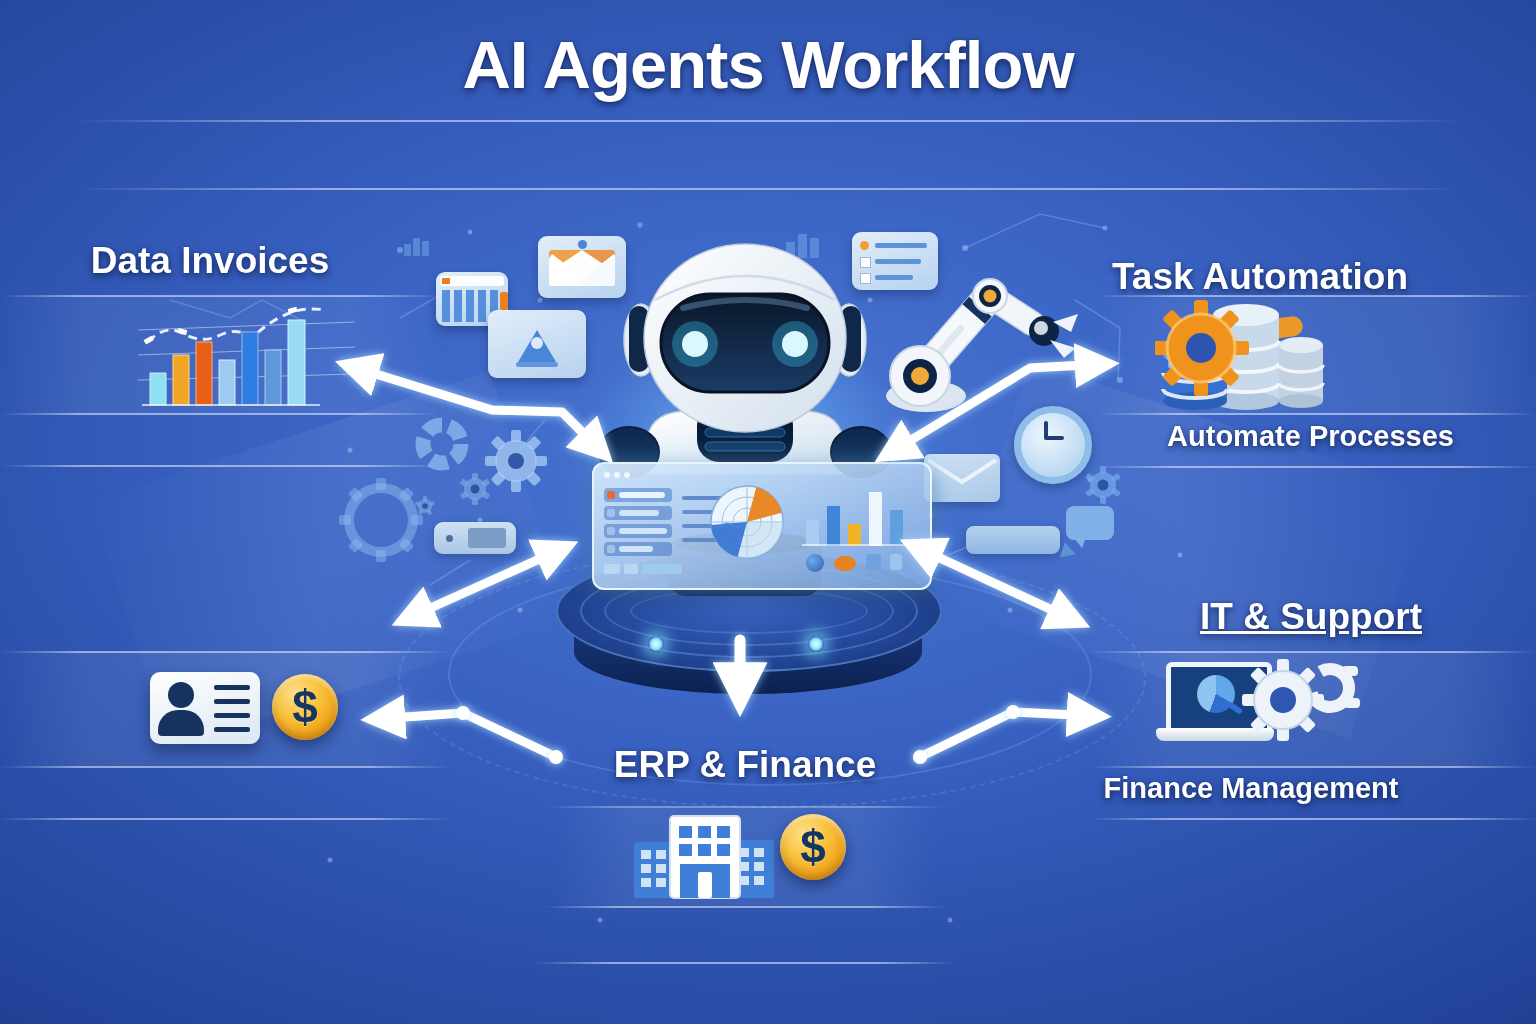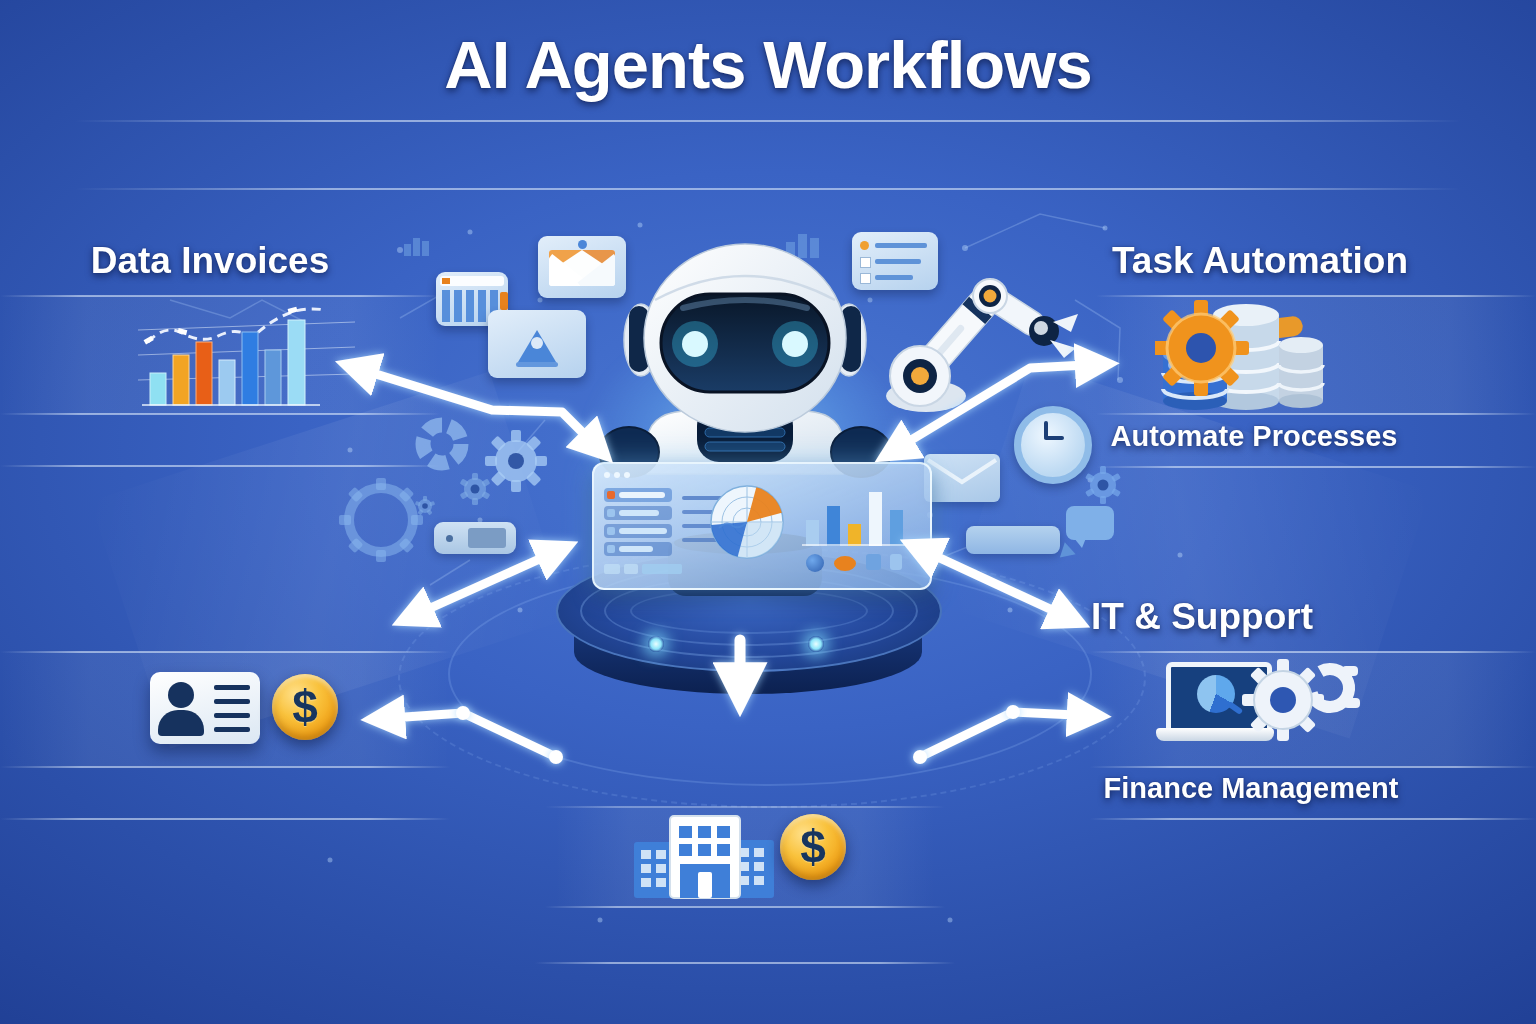--- a/index.html
+++ b/index.html
@@ -77,21 +77,21 @@
         <rect x="810" y="238" width="9" height="20"></rect>
       <rect x="404" y="244" width="7" height="12"></rect>
         <rect x="413" y="238" width="7" height="18"></rect>
         <rect x="422" y="241" width="7" height="15"></rect>
     </g>
   </svg>
 
   <div class="abs" style="left:120px;top:430px;width:420px;height:260px;z-index:1;transform:rotate(-18deg);background:linear-gradient(120deg,rgba(255,255,255,0),rgba(255,255,255,.07),rgba(255,255,255,0));"></div>
   <div class="abs" style="left:980px;top:420px;width:420px;height:260px;z-index:1;transform:rotate(18deg);background:linear-gradient(240deg,rgba(255,255,255,0),rgba(255,255,255,.07),rgba(255,255,255,0));"></div>
 
-  <div class="abs txt title" style="left:0;top:26px;width:1536px;z-index:3;">AI Agents Workflows</div>
+  <div class="abs txt title" style="left:0;top:26px;width:1536px;z-index:3;">AI Agents Workflow</div>
   <div class="hline" style="left:75px;top:120px;width:1386px;"></div>
   <div class="hline" style="left:75px;top:188px;width:1386px;"></div>
 
   <div class="abs txt sec-title" style="left:15px;top:240px;width:390px;">Data Invoices</div>
   <div class="band" style="left:0;top:296px;width:440px;height:118px;"></div>
   <div class="hline" style="left:0;top:295px;width:440px;"></div>
   <div class="hline" style="left:0;top:413px;width:440px;"></div>
   <svg class="abs" style="left:120px;top:300px;z-index:3;" width="250" height="110" viewBox="0 0 250 110">
     <g stroke="rgba(235,245,255,.5)" stroke-width="1">
         <line x1="18" y1="30" x2="235" y2="22"></line>
@@ -111,21 +111,21 @@
       <rect x="76" y="42" width="16" height="63" fill="#e85f17" stroke="#ffb07a" stroke-width="1"></rect>
       <rect x="99" y="60" width="16" height="45" fill="#9ccaf0" stroke="#d4eafc" stroke-width="1"></rect>
       <rect x="122" y="32" width="16" height="73" fill="#2f7de2" stroke="#8fc0f2" stroke-width="1"></rect>
       <rect x="145" y="50" width="16" height="55" fill="#5e97da" stroke="#aacdf0" stroke-width="1"></rect>
       <rect x="168" y="20" width="17" height="85" fill="#9bdcf5" stroke="#d2f1fc" stroke-width="1"></rect>
       <line x1="22" y1="105" x2="200" y2="105" stroke="rgba(240,248,255,.7)" stroke-width="2"></line>
     </g>
   </svg>
   <div class="hline" style="left:0;top:465px;width:440px;"></div>
 
-  <div class="abs txt sec-title" style="left:1060px;top:240px;width:400px;">Task Automation</div>
+  <div class="abs txt sec-title" style="left:1060px;top:256px;width:400px;">Task Automation</div>
   <div class="band" style="left:1096px;top:296px;width:440px;height:118px;"></div>
   <div class="hline" style="left:1096px;top:295px;width:440px;"></div>
   <div class="hline" style="left:1096px;top:413px;width:440px;"></div>
   <svg class="abs" style="left:1155px;top:293px;z-index:3;" width="250" height="125" viewBox="0 0 250 125">
     <rect x="52" y="28" width="96" height="20" rx="10" fill="#e8992a" transform="rotate(-7 100 38)"></rect>
 
     <g>
       <rect x="58" y="22" width="66" height="86" fill="#c7d9ea"></rect>
       <ellipse cx="91" cy="108" rx="33" ry="9" fill="#b2c8de"></ellipse>
       <ellipse cx="91" cy="22" rx="33" ry="11" fill="#e9f1f8"></ellipse>
@@ -156,40 +156,40 @@
         <rect x="-7" y="-48" width="14" height="20" rx="3" transform="rotate(180)"></rect>
         <rect x="-7" y="-48" width="14" height="20" rx="3" transform="rotate(225)"></rect>
         <rect x="-7" y="-48" width="14" height="20" rx="3" transform="rotate(270)"></rect>
         <rect x="-7" y="-48" width="14" height="20" rx="3" transform="rotate(315)"></rect>
         <circle r="34"></circle>
       </g>
       <circle r="34" fill="none" stroke="#ffcf7e" stroke-width="3" opacity=".7"></circle>
       <circle r="15" fill="#2d54ae"></circle>
     </g>
   </svg>
-  <div class="abs txt sec-caption" style="left:1054px;top:420px;width:400px;">Automate Processes</div>
+  <div class="abs txt sec-caption" style="left:1054px;top:420px;width:400px;text-align:right;">Automate Processes</div>
   <div class="hline" style="left:1096px;top:466px;width:440px;"></div>
 
   <div class="band" style="left:0;top:652px;width:450px;height:114px;"></div>
   <div class="hline" style="left:0;top:651px;width:450px;"></div>
   <div class="hline" style="left:0;top:766px;width:450px;"></div>
   <div class="abs card" style="left:150px;top:672px;width:110px;height:72px;z-index:3;">
     <div class="abs" style="left:18px;top:10px;width:26px;height:26px;border-radius:50%;background:#16325e;"></div>
     <div class="abs" style="left:8px;top:38px;width:46px;height:26px;border-radius:20px 20px 4px 4px;background:#16325e;"></div>
     <div class="abs" style="left:64px;top:13px;width:36px;height:5px;background:#16325e;border-radius:2px;"></div>
     <div class="abs" style="left:64px;top:27px;width:36px;height:5px;background:#16325e;border-radius:2px;"></div>
     <div class="abs" style="left:64px;top:41px;width:36px;height:5px;background:#16325e;border-radius:2px;"></div>
     <div class="abs" style="left:64px;top:55px;width:36px;height:5px;background:#16325e;border-radius:2px;"></div>
   </div>
   <div class="abs coin" style="left:272px;top:674px;width:66px;height:66px;">
       <span>$</span>
     </div>
   <div class="hline" style="left:0;top:818px;width:450px;"></div>
 
-  <div class="abs txt sec-title" style="left:1002px;top:596px;width:400px;">IT &amp; Support</div>
+  <div class="abs txt sec-title" style="left:1111px;top:596px;width:400px;text-decoration:underline;">IT &amp; Support</div>
   <div class="band" style="left:1090px;top:652px;width:446px;height:114px;"></div>
   <div class="hline" style="left:1090px;top:651px;width:446px;"></div>
   <div class="hline" style="left:1090px;top:766px;width:446px;"></div>
   <div class="abs" style="left:1156px;top:662px;z-index:3;">
     <div class="abs" style="left:10px;top:0;width:96px;height:64px;border:5px solid #f0f5fa;border-radius:6px;background:#16407e;">
       <div class="abs" style="left:26px;top:8px;width:38px;height:38px;border-radius:50%;background:conic-gradient(#5fa8ec 0 120deg,#2f6fd0 120deg 200deg,#8ec4f0 200deg 360deg);"></div>
       <div class="abs" style="left:56px;top:38px;width:16px;height:6px;background:#2f6fd0;transform:rotate(35deg);border-radius:3px;"></div>
     </div>
     <div class="abs" style="left:0;top:66px;width:118px;height:13px;border-radius:4px 4px 8px 8px;background:linear-gradient(#ffffff,#c9d6e4);"></div>
   </div>
@@ -211,20 +211,21 @@
     </g>
   </svg>
   <svg class="abs" style="left:1300px;top:658px;z-index:2;" width="66" height="62" viewBox="0 0 66 62">
     <circle cx="30" cy="30" r="19" fill="none" stroke="#eef3fa" stroke-width="12" stroke-dasharray="94 26" transform="rotate(-120 30 30)"></circle>
     <rect x="42" y="8" width="16" height="10" rx="4" fill="#eef3fa"></rect>
     <rect x="44" y="40" width="16" height="10" rx="4" fill="#eef3fa"></rect>
   </svg>
   <div class="abs txt sec-caption" style="left:1051px;top:772px;width:400px;">Finance Management</div>
   <div class="hline" style="left:1090px;top:818px;width:446px;"></div>
 
+  <div class="abs txt sec-title" style="left:540px;top:744px;width:410px;">ERP &amp; Finance</div>
   <div class="band" style="left:555px;top:806px;width:380px;height:100px;"></div>
   <div class="hline" style="left:545px;top:806px;width:400px;opacity:.6;"></div>
   <div class="hline" style="left:545px;top:906px;width:400px;"></div>
   <svg class="abs" style="left:632px;top:812px;z-index:3;" width="145" height="88" viewBox="0 0 145 88">
     <g>
       <rect x="2" y="30" width="42" height="56" rx="3" fill="#3f7fd8"></rect>
       <g fill="#cfe2f6">
           <rect x="9" y="38" width="10" height="9"></rect>
           <rect x="24" y="38" width="10" height="9"></rect>
           <rect x="9" y="52" width="10" height="9"></rect>

